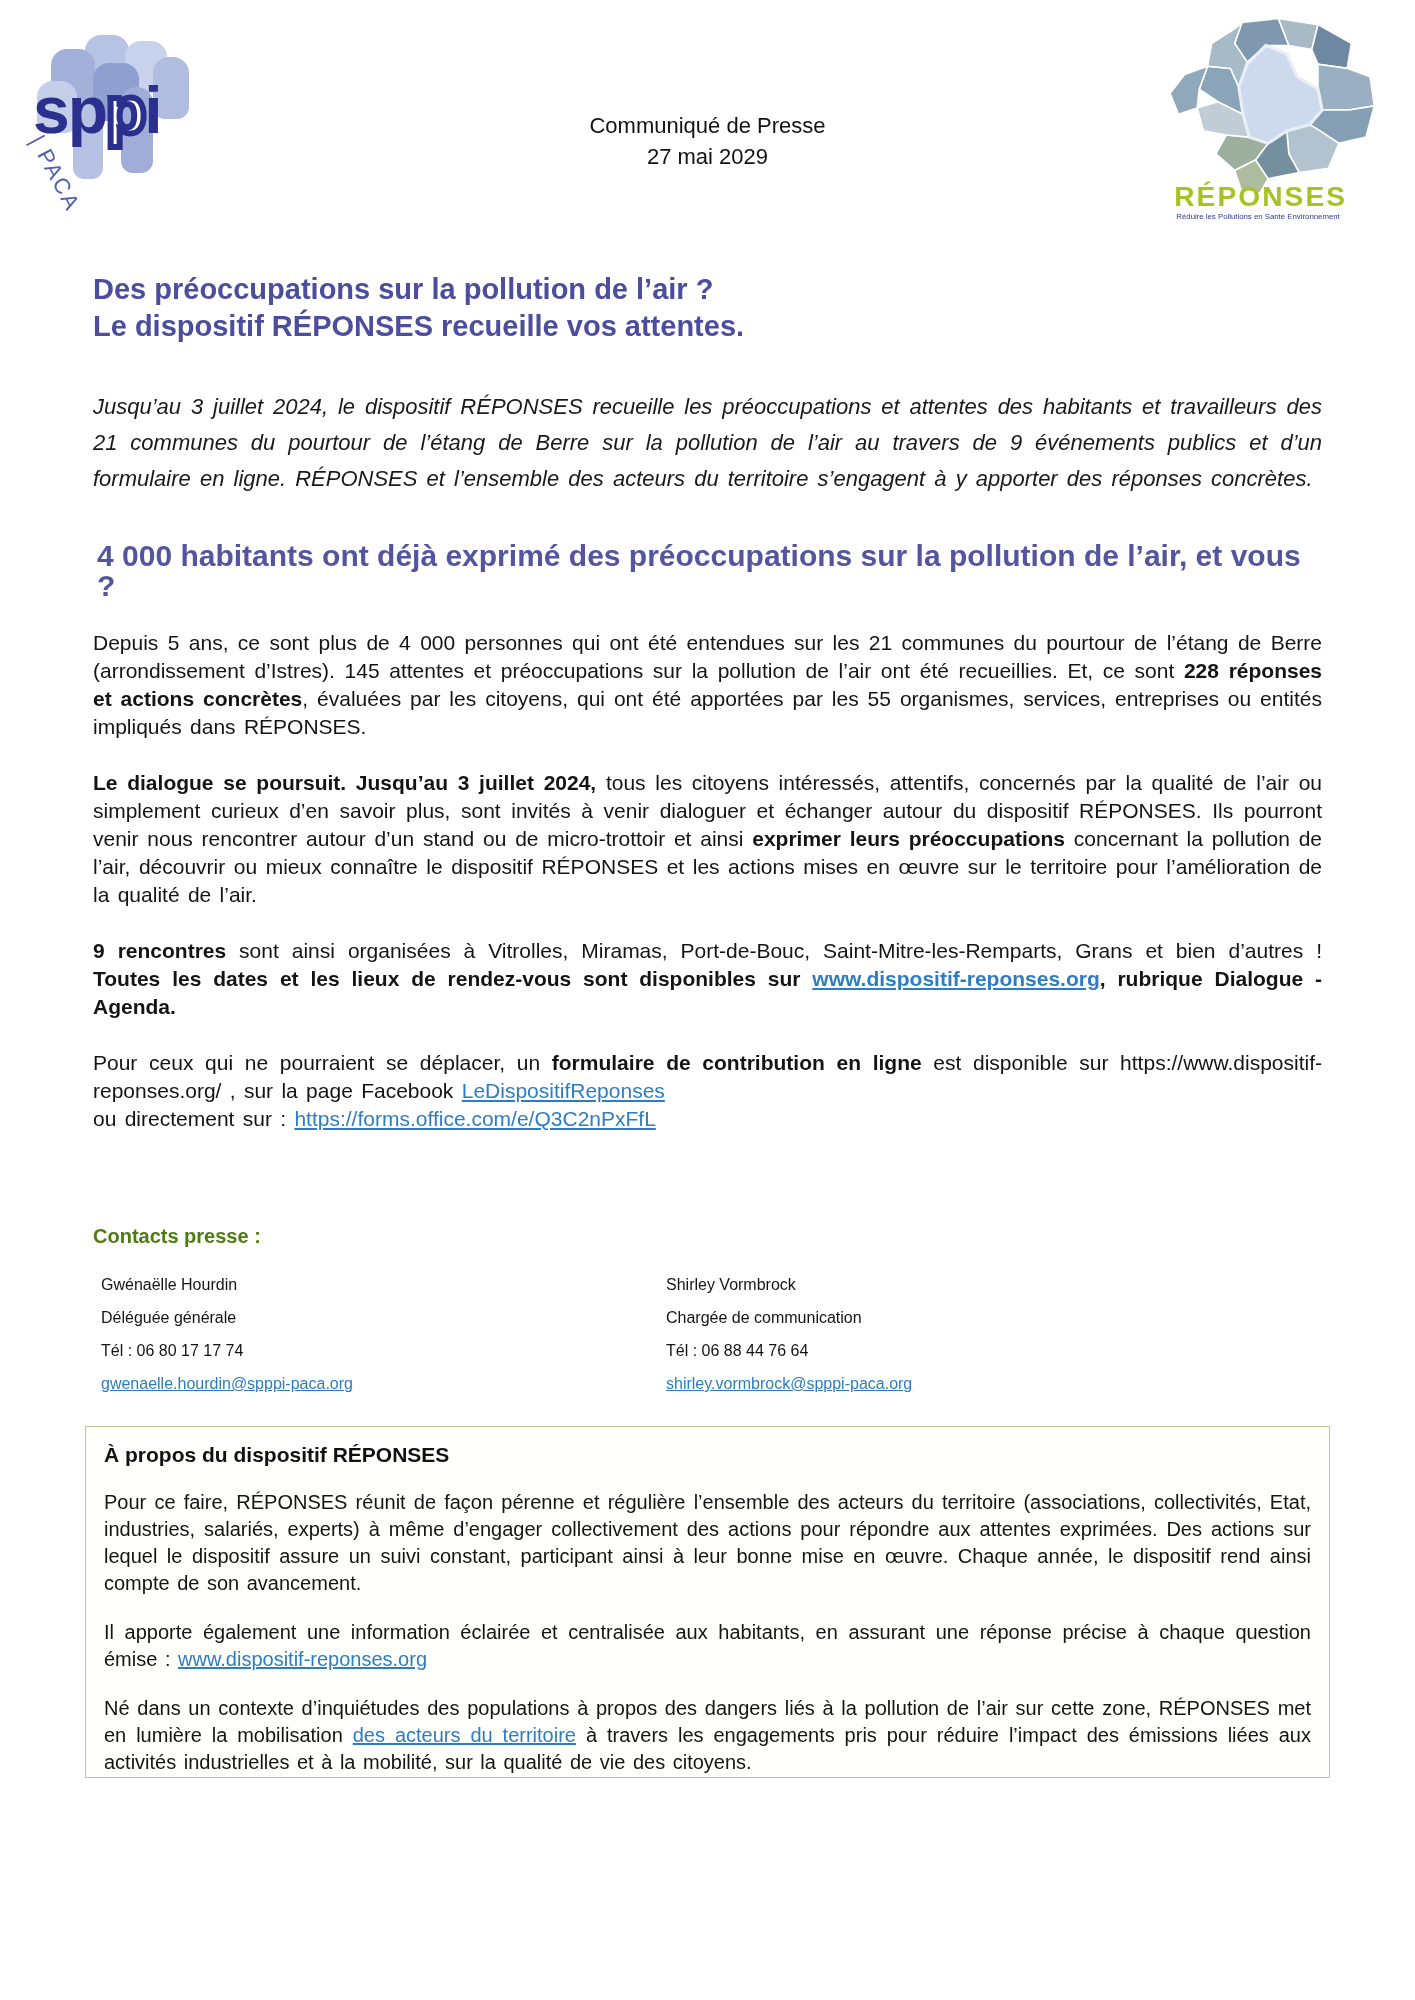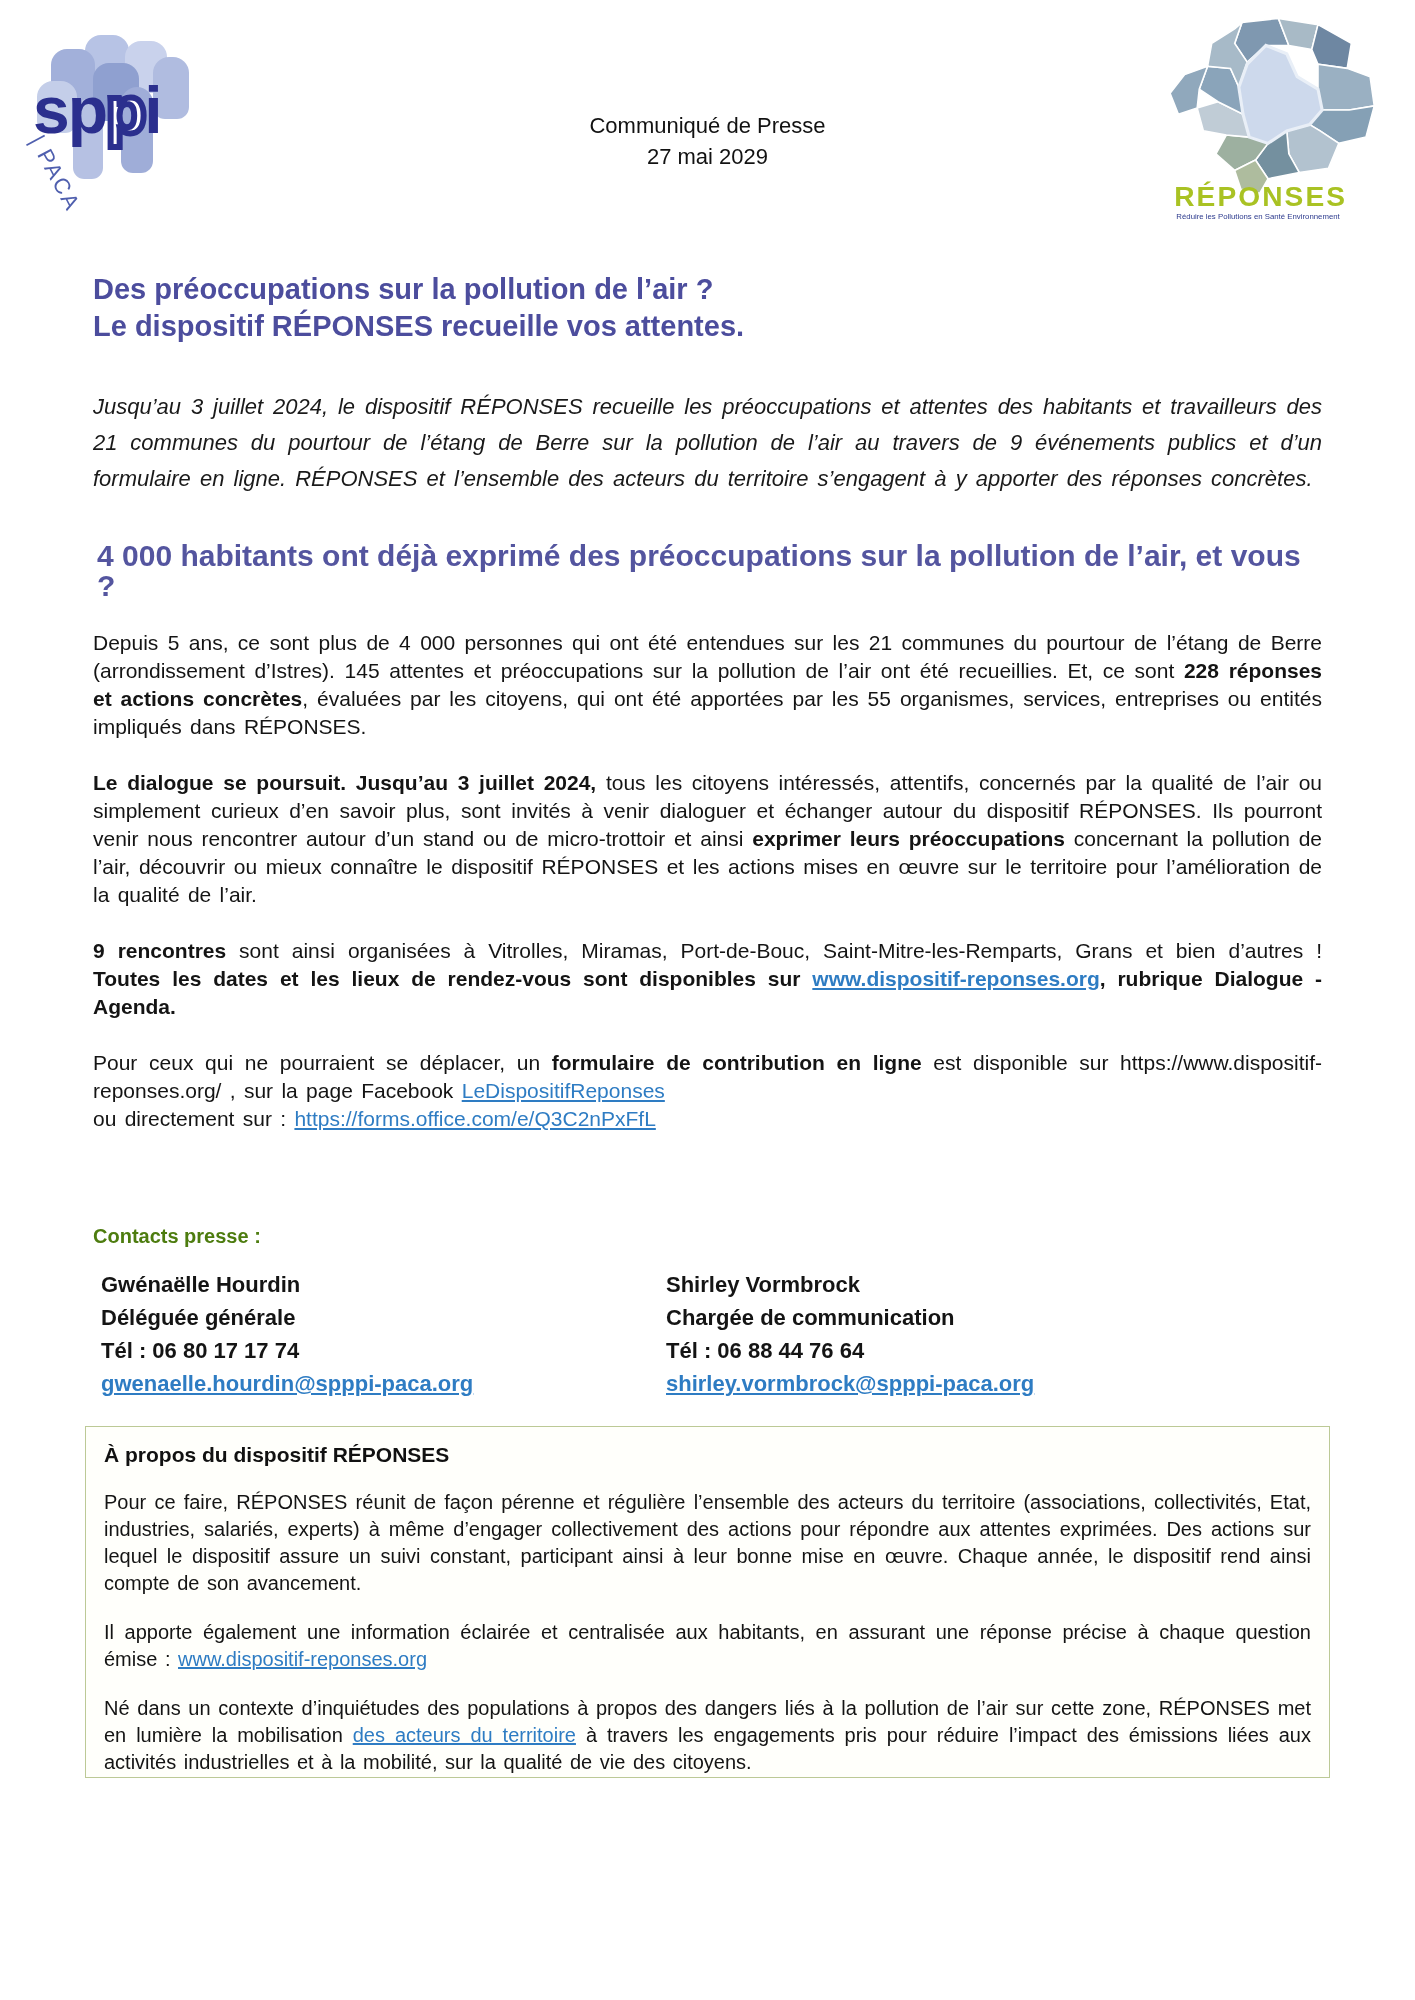--- a/index.html
+++ b/index.html
@@ -44,21 +44,21 @@
   h2.subheading{margin:44px 4px 0;font-size:30px;line-height:30px;font-weight:bold;color:#54559f;}
   .bodyp{margin:28px 0 0;font-size:21px;line-height:28px;text-align:justify;
     word-spacing:2.5px;color:#141414;}
   .b{font-weight:bold;}
   a{color:#2e7cc3;text-decoration:underline;cursor:pointer;}
 
   
   .contacts{margin-top:92px;}
   .contacts h3{margin:0;font-size:20px;font-weight:bold;color:#4d7c0f;}
   .contacts-row{display:flex;margin-top:20px;padding-left:8px;}
-  .contact-col{width:565px;font-size:22px;line-height:33px;font-weight:bold;}
+  .contact-col{width:565px;font-size:16px;line-height:33px;}
   .contact-col:last-child{flex:1;}
 
   
   .about-box{margin:26px -8px 12px;border:1px solid #bcc996;background:#fffffb;
     padding:12px 18px 1px;}
   .about-box h3{margin:4px 0 0;font-size:21px;font-weight:bold;color:#111;}
   .about-box .bodyp{font-size:20px;line-height:27px;margin:22px 0 0;word-spacing:2px;}
 </style>
 </head>
 <body>

